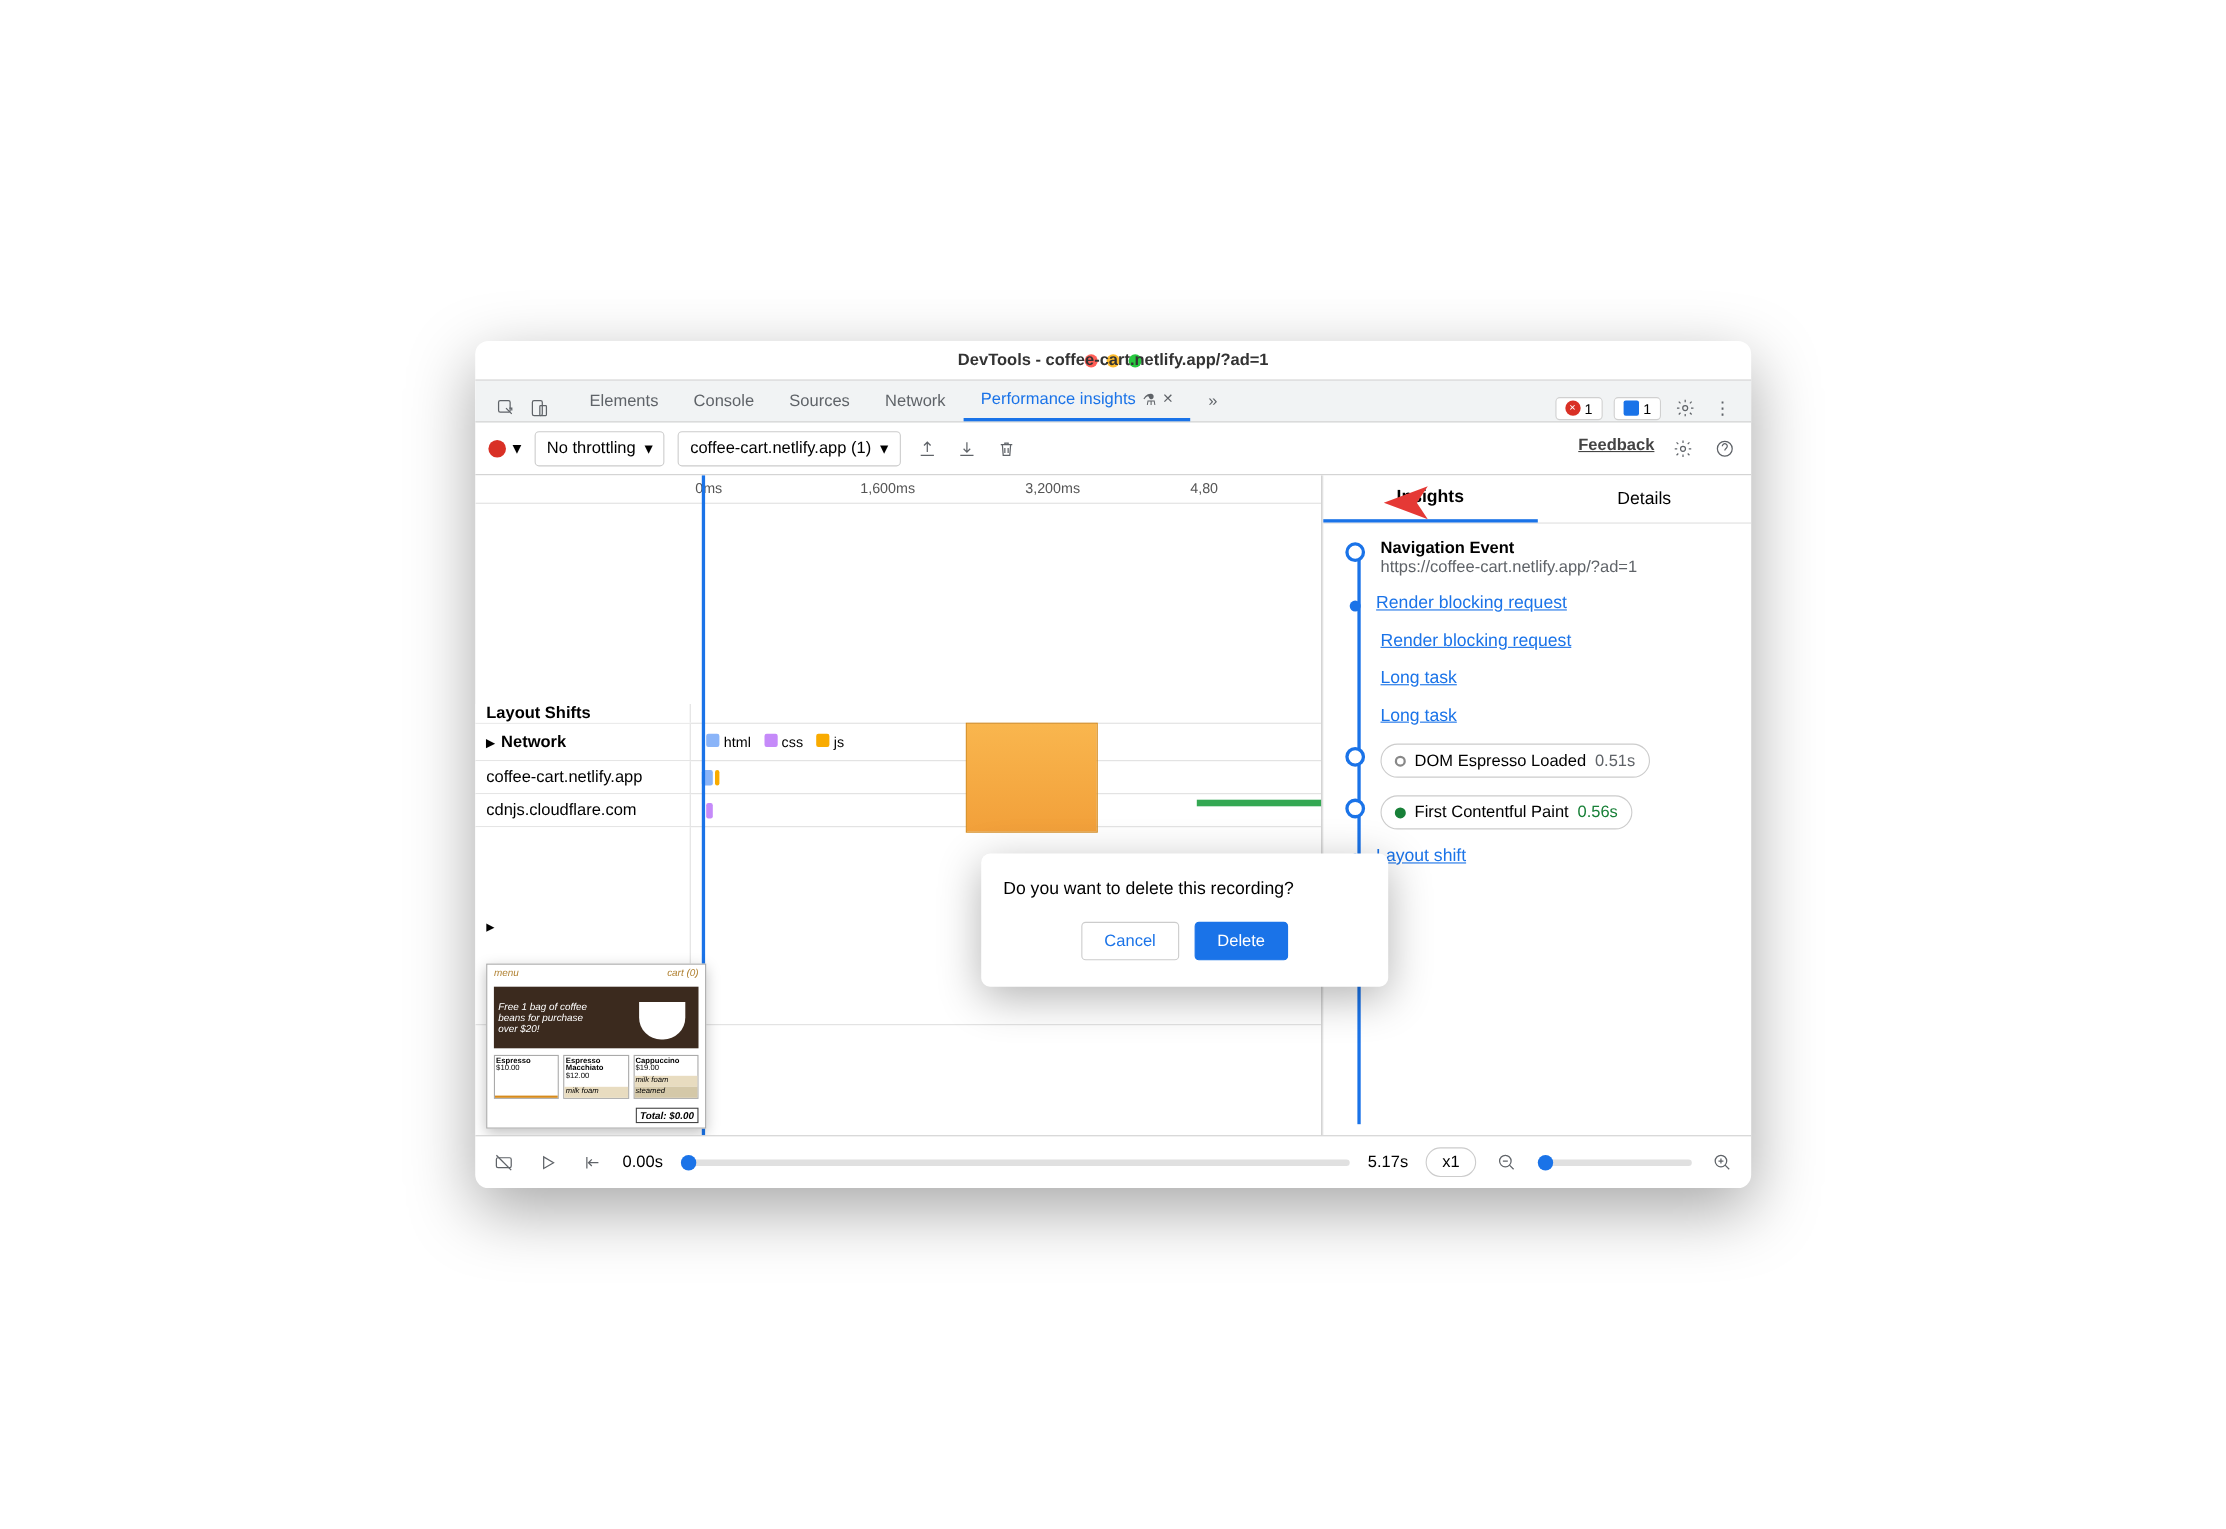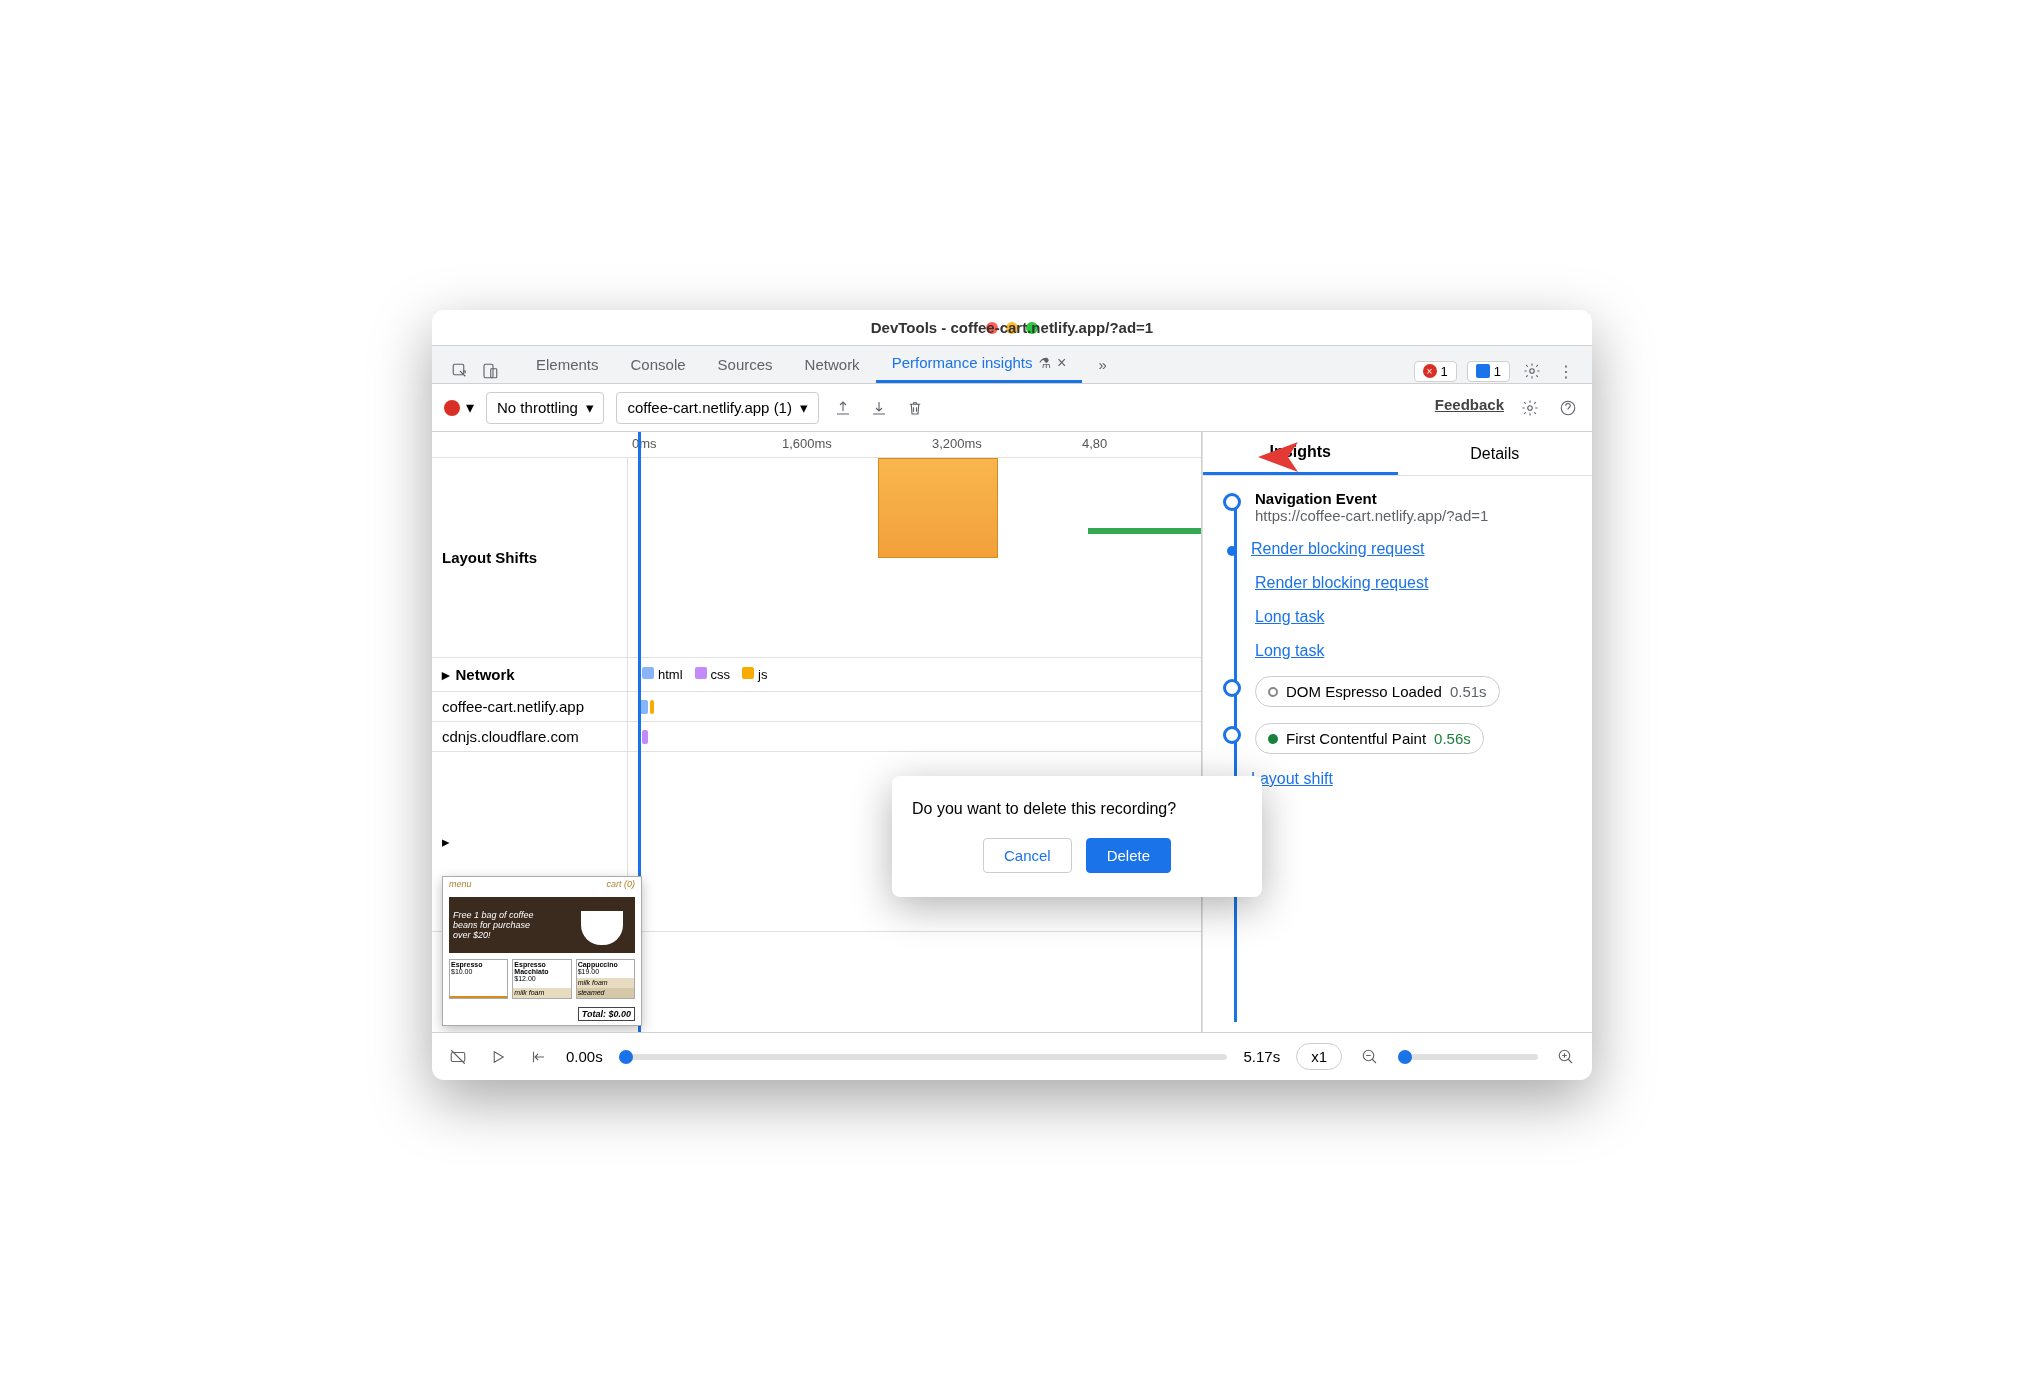--- a/index.html
+++ b/index.html
@@ -37,21 +37,21 @@
 .timeline-panel { flex: 1; border-right: 1px solid #d0d0d0; overflow: hidden; position: relative; }
 .time-ruler { height: 26px; border-bottom: 1px solid #e0e0e0; display: flex; font-size: 13px; color: #555; position: relative; }
 .time-ruler .tick { position:absolute; top: 4px; }
 .legend-row { height: 28px; border-bottom: 1px solid #e0e0e0; display: flex; align-items: center; font-size: 13px; gap: 8px; padding-left: 208px; }
 .legend-item { display:flex; align-items:center; gap:4px; }
 .legend-dot { width:10px; height:10px; border-radius:50%; }
 .legend-sq { width:10px; height:10px; border-radius:2px; }
 .lane { display:flex; border-bottom:1px solid #e0e0e0; }
 .lane-label { width: 196px; display:flex; align-items:center; padding-left: 10px; font-size:15px; border-right: 1px solid #e0e0e0; background:#fff; }
 .lane-body { flex:1; position:relative; }
-.ls-lane { height: 200px; }
+.ls-lane { height: 200px; align-items: flex-end; }
 .ls-orange { position:absolute; left: 250px; top:0; width: 120px; height:100px; background: linear-gradient(#f9b64e,#f2a03a); border:1px solid #d68b1c; }
 .ls-green { position:absolute; left: 460px; top:70px; width: 120px; height:6px; background:#34a853; }
 .net-lane { height: 34px; font-weight: 600; }
 .net-swatch { display:inline-block; width:12px;height:12px;border-radius:2px;margin-right:4px; }
 .net-row { height: 30px; font-size: 14px; }
 .net-bar { position:absolute; top:8px; height:14px; border-radius:2px; }
 .thumb-box { position:absolute; left:10px; bottom: 6px; width: 200px; height:150px; border:1px solid #aaa; background:#fff; font-size:9px; box-shadow: 0 4px 12px rgba(0,0,0,0.25); z-index:30; }
 .thumb-banner { margin:6px; height:56px; background:#3b2a1e; color:#fff; display:flex; align-items:center; padding:4px; font-style:italic; font-size:9px; position:relative; }
 .thumb-banner .cup { width:42px; height:34px; background:#fff; border-radius: 0 0 20px 20px; position:absolute; right:12px; bottom:8px; }
 .thumb-prods { display:flex; gap:4px; padding:0 6px; }

